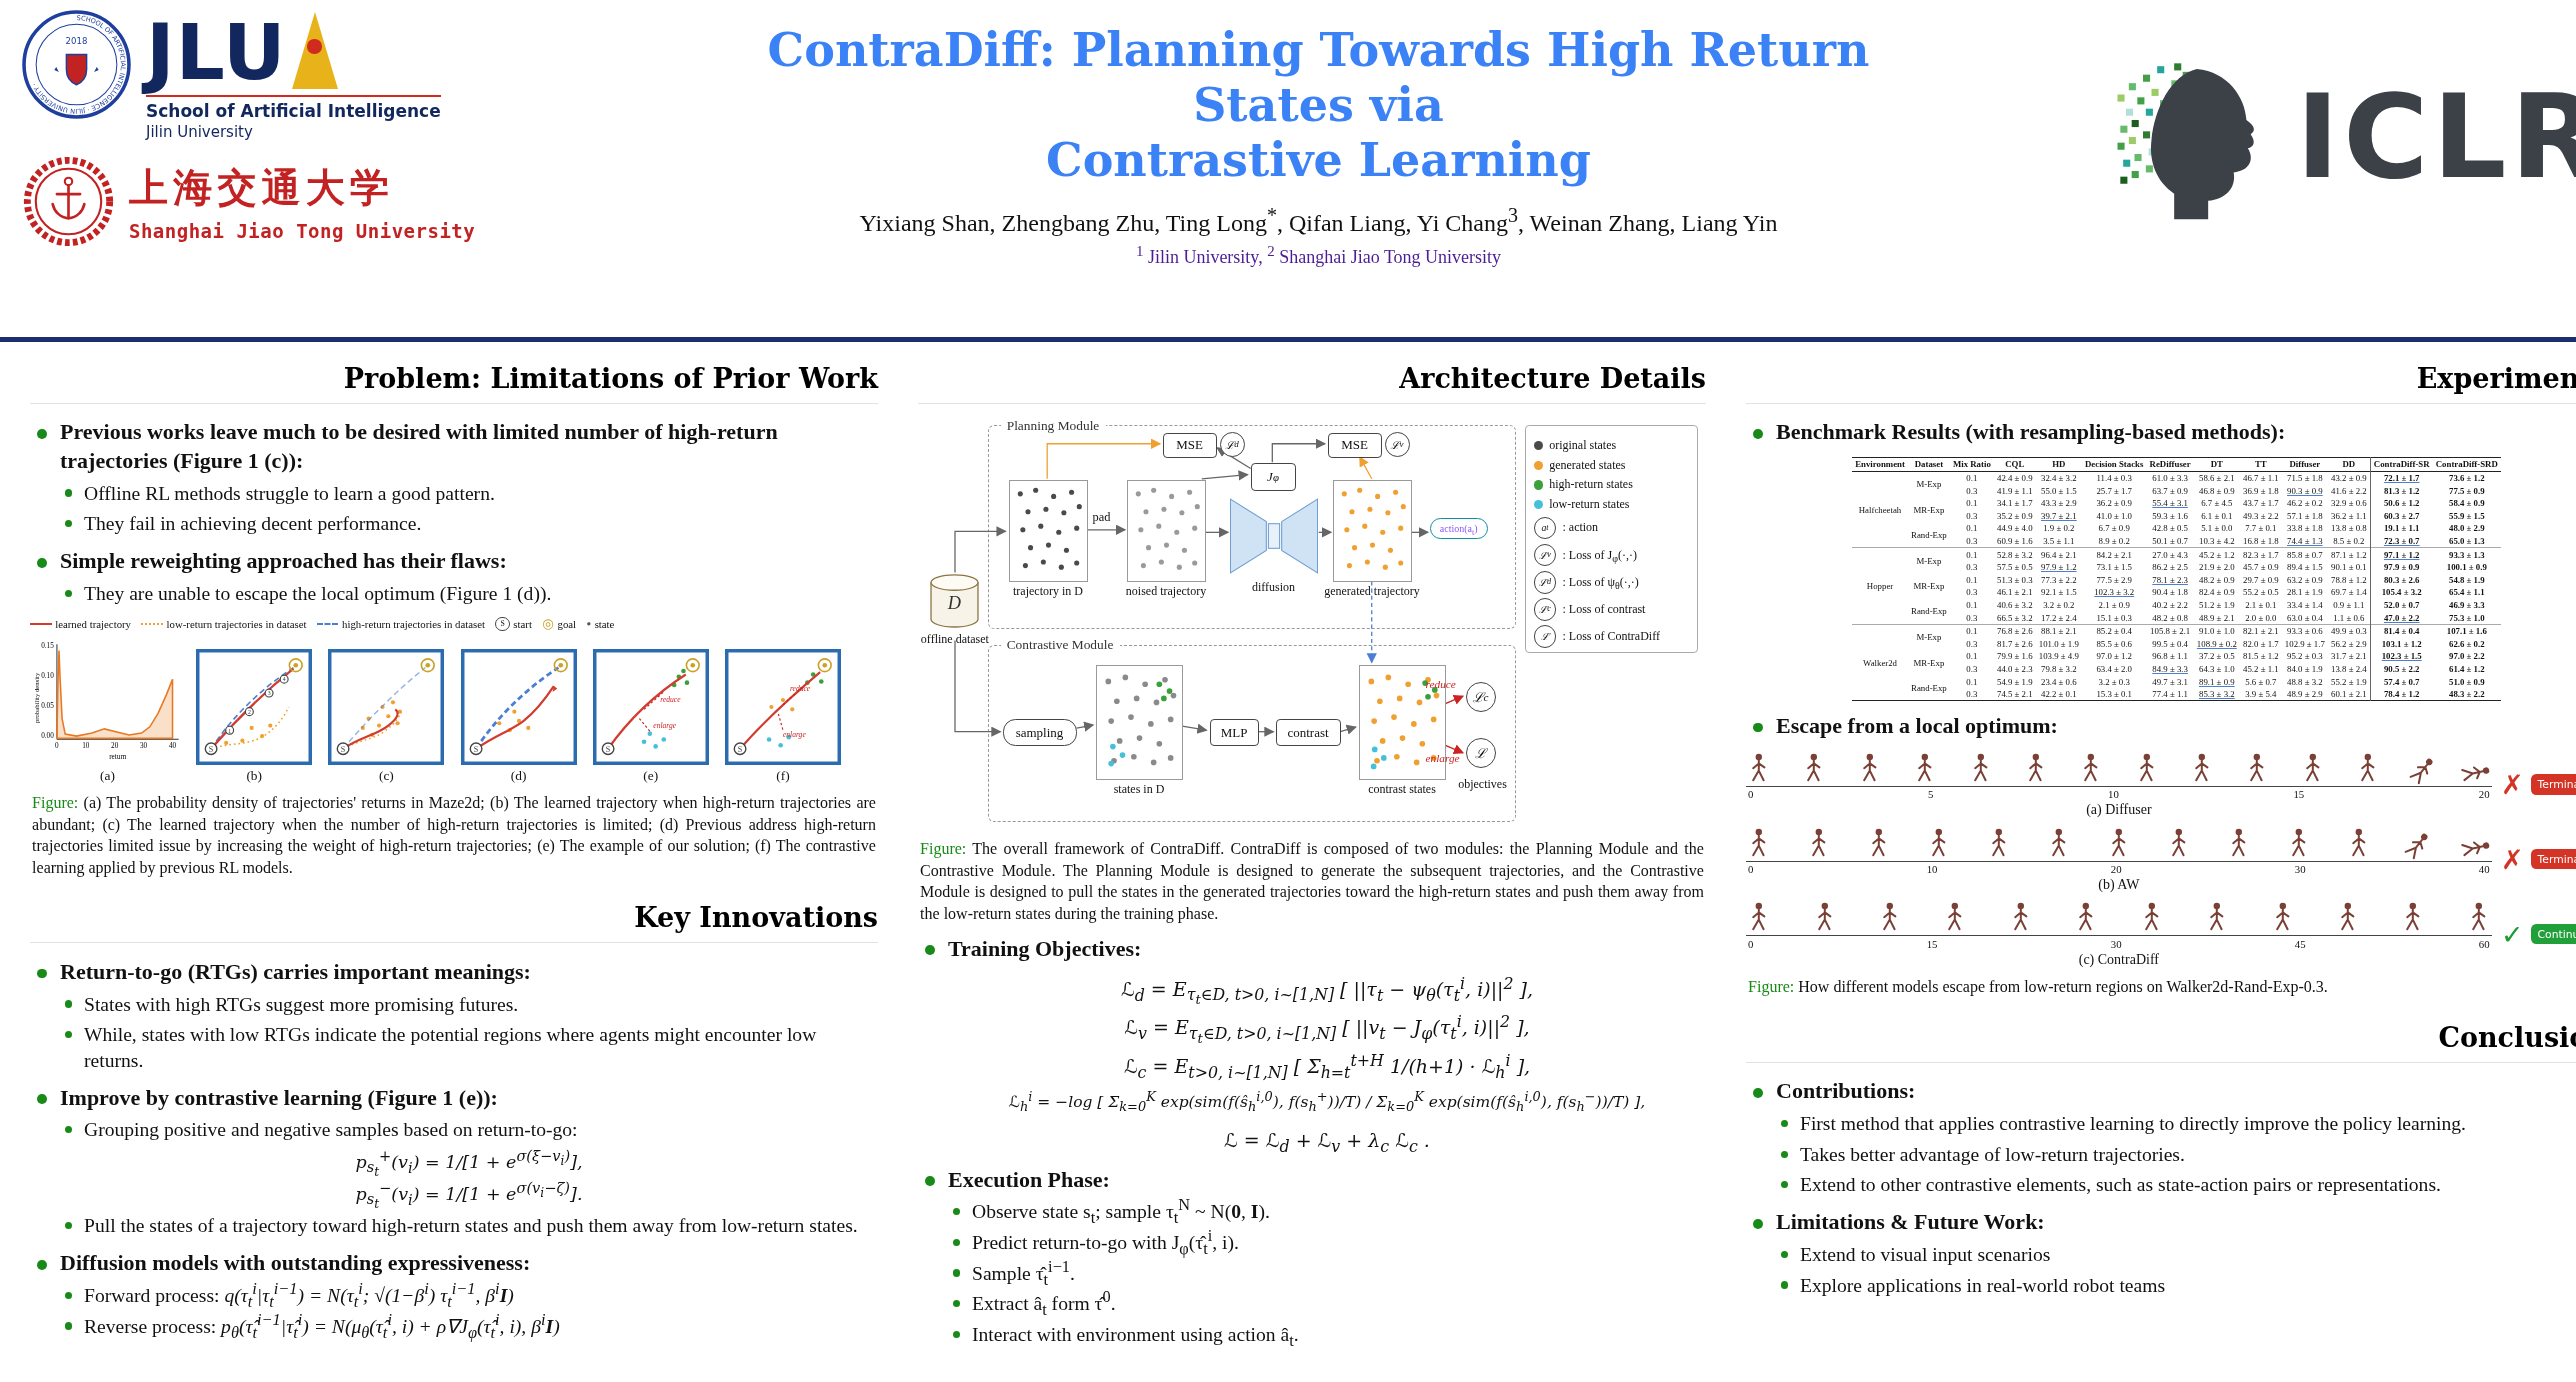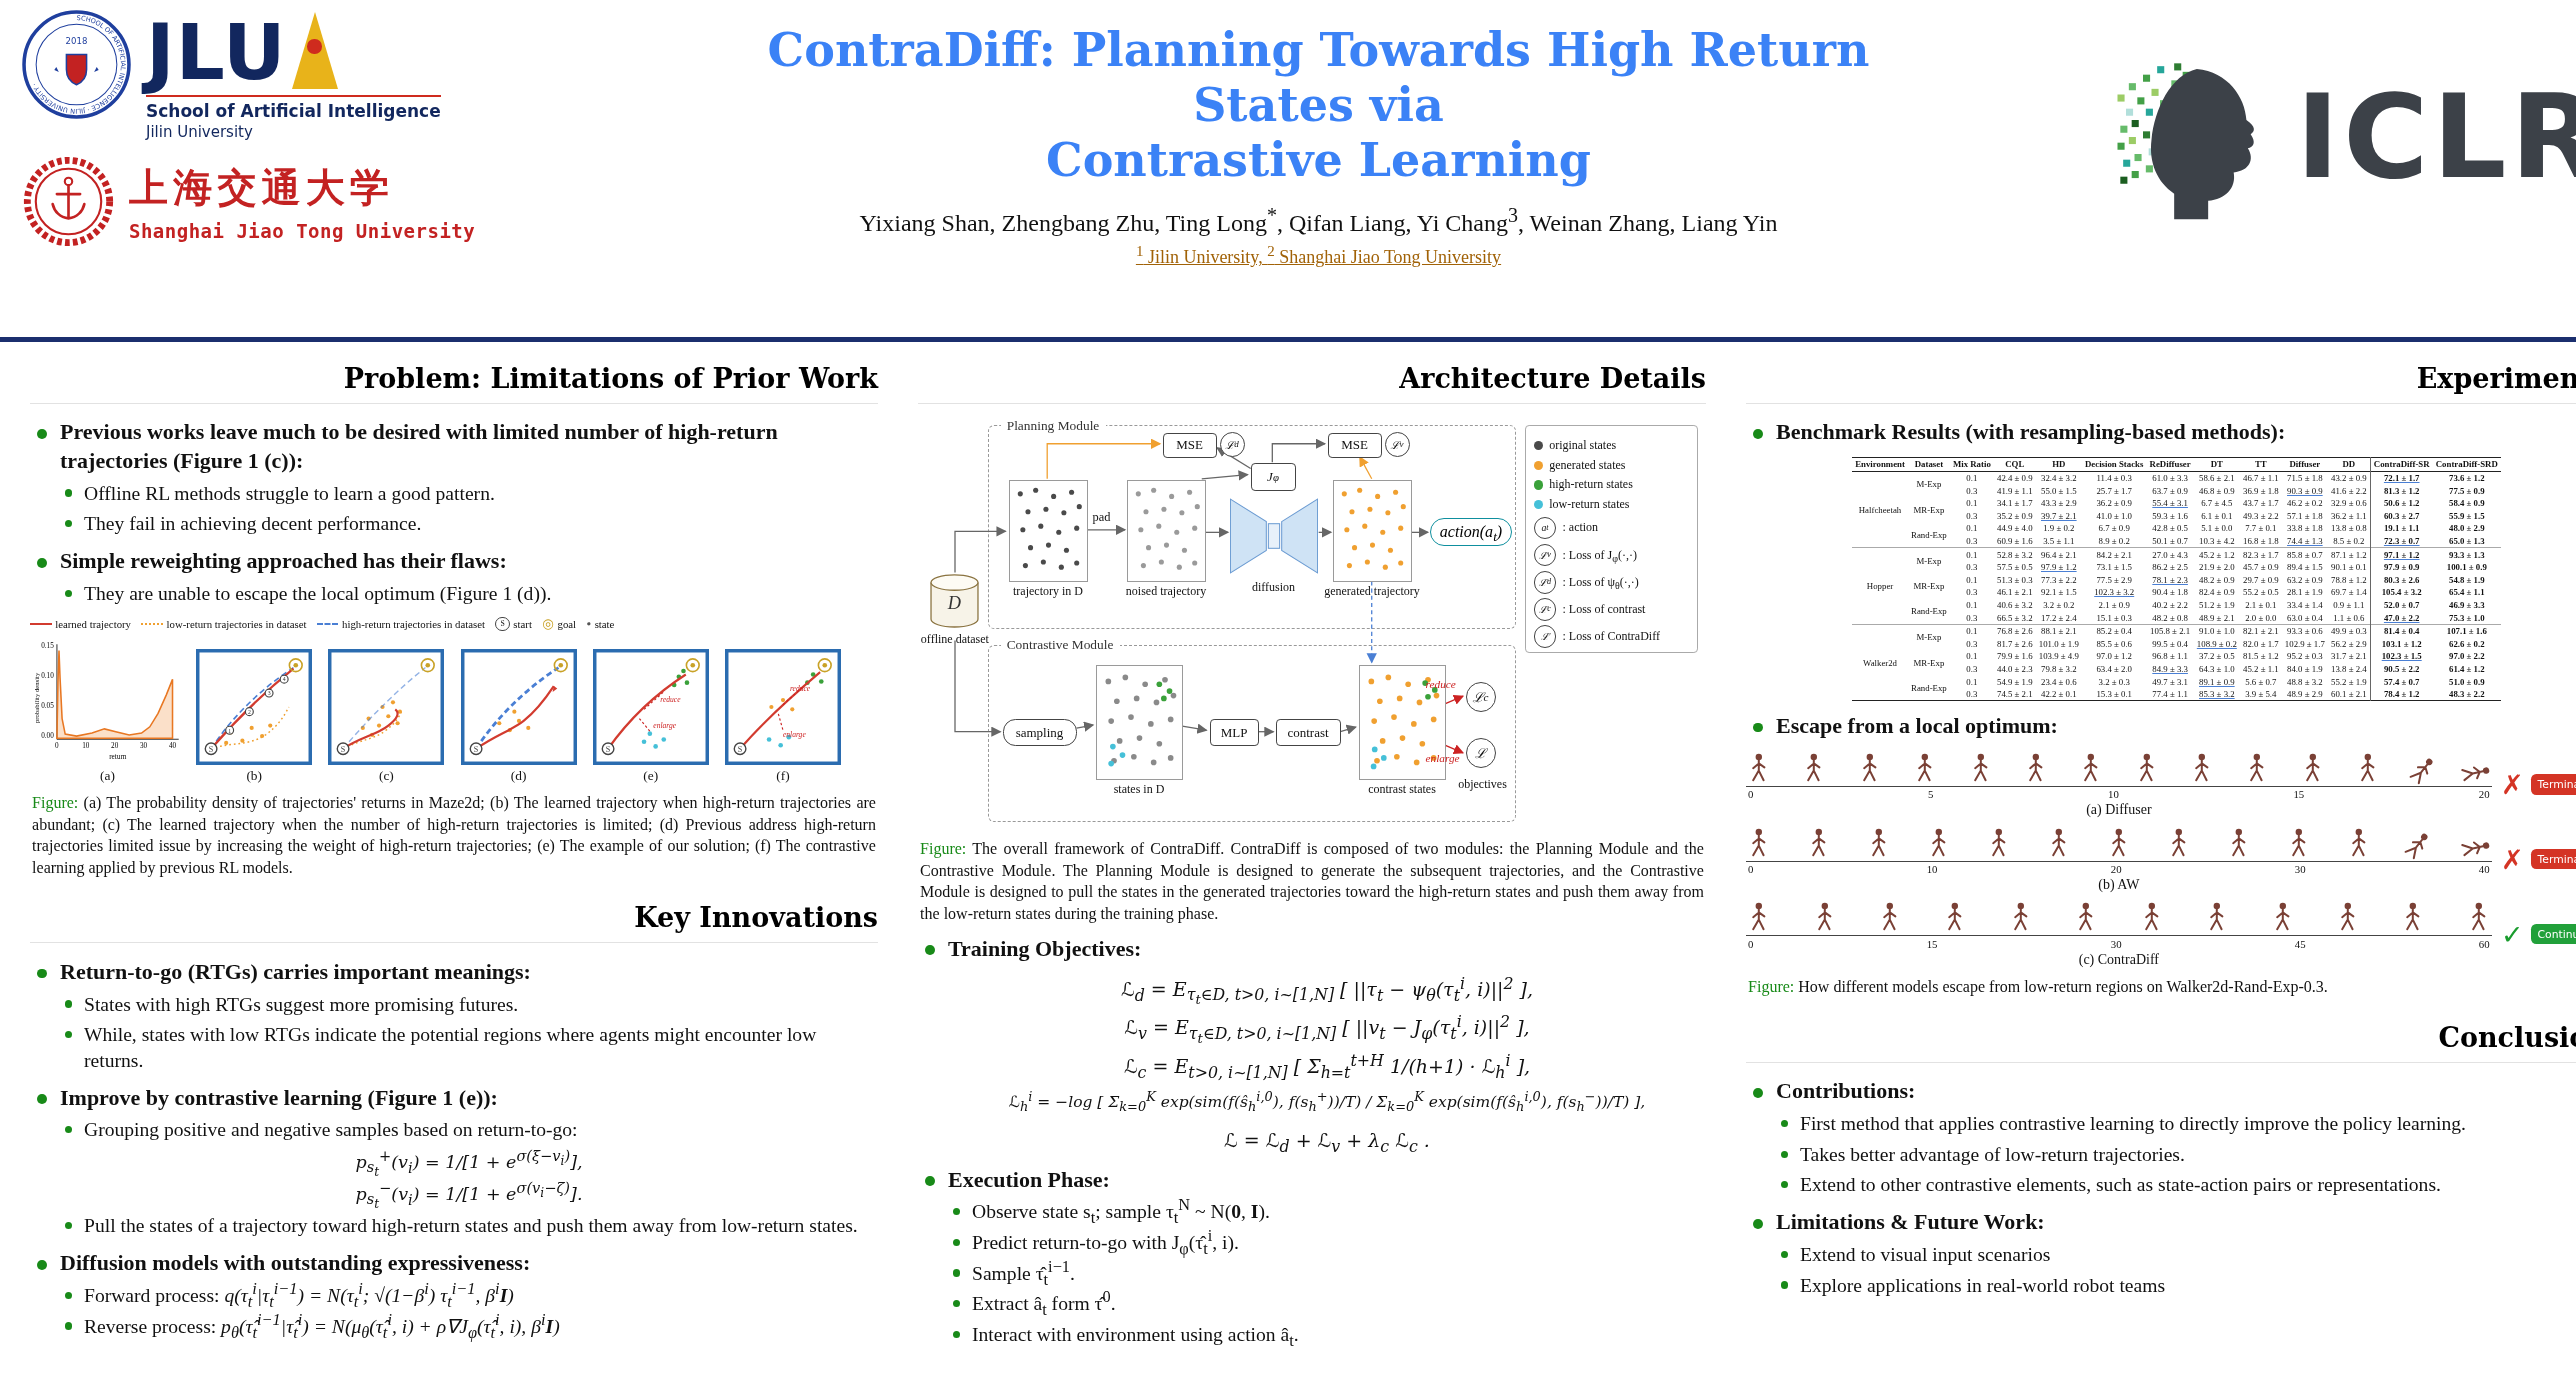--- a/index.html
+++ b/index.html
@@ -18,21 +18,21 @@
   .jlu-a::after{content:"";position:absolute;left:-7.2px;top:27px;width:14.4px;height:14.4px;border-radius:50%;background:#cf2b1e;}
   .jlu-l1{font-family:"DejaVu Sans",sans-serif;font-weight:bold;font-size:17px;color:#12275e;margin-top:5.2px;border-top:2.6px solid #cf2b1e;padding-top:4.1px;}
   .jlu-l2{font-family:"DejaVu Sans",sans-serif;font-size:15px;color:#12275e;margin-top:2.1px;}
   .sjtu{display:flex;align-items:center;gap:13.4px;margin-top:13.4px;}
   .sjtu-emblem{width:95px;height:95px;}
   .sjtu-cn{font-size:39px;color:#c32222;font-weight:bold;letter-spacing:5.2px;font-family:"DejaVu Sans",sans-serif;}
   .sjtu-en{font-family:"DejaVu Sans Mono",monospace;font-weight:bold;font-size:19px;color:#c32222;margin-top:5.2px;letter-spacing:0.5px;}
   .titleblock{position:absolute;left:685px;right:685px;top:23px;text-align:center;}
   .title{margin:0;font-family:"DejaVu Serif",serif;font-weight:bold;font-size:46px;line-height:1.2;color:#3b82f6;}
   .authors{margin-top:21.6px;font-size:24px;color:#111;}
-  .affil{margin-top:10.3px;font-size:18px;color:#a16207;text-decoration:underline;}
+  .affil{margin-top:10.3px;font-size:18px;color:#4c1d95;}
   .iclr{position:absolute;right:33px;top:52px;display:flex;align-items:center;gap:17.5px;}
   .iclr-head{width:170px;height:170px;}
   .iclr-word{font-family:"DejaVu Sans",sans-serif;font-weight:800;font-size:116px;color:#3c4148;letter-spacing:4.1px;line-height:1;}
   .rule{position:absolute;top:337px;left:0;width:100%;height:4.6px;background:#1b2f6e;}
 
   
   .cols{position:absolute;top:342px;left:0;right:0;bottom:0;display:flex;gap:40px;padding:20.6px 30px 0 30px;box-sizing:border-box;}
   .col{box-sizing:border-box;}
   .col1{width:848px;}
   .col2{width:788px;}
@@ -72,21 +72,21 @@
 
   
   .arch{position:relative;width:783px;height:412px;margin:2.1px auto 0 auto;font-family:"Liberation Serif",serif;}
   .dashed-box{position:absolute;border:1.3px dashed #999;border-radius:6.2px;}
   .module-label{position:absolute;background:#fff;padding:0 6.2px;font-size:13.4px;color:#333;z-index:3;}
   .smallbox{position:absolute;border:1px solid #444;border-radius:4.1px;background:#fff;display:flex;align-items:center;justify-content:center;font-size:13px;z-index:2;}
   .scat{position:absolute;border:1px solid #9a9a9a;background:#fff;z-index:2;}
   .scat svg{display:block;width:100%;height:100%;}
   .scat-label{position:absolute;top:100%;left:-10.3px;right:-10.3px;text-align:center;font-size:12px;margin-top:3.1px;}
   .pad-label{position:absolute;font-size:12.4px;z-index:2;}
-  .action-pill{position:absolute;border:1.5px solid #0e8f9e;color:#000000;border-radius:20.6px;padding:4.1px 9.3px;font-size:16px;font-style:italic;background:#fff;z-index:2;}
+  .action-pill{position:absolute;border:1.5px solid #0e8f9e;color:#8b5cf6;border-radius:20.6px;padding:4.1px 9.3px;font-size:10px;background:#fff;z-index:2;}
   .cyl-label{position:absolute;font-size:12px;text-align:center;line-height:1.15;}
   .lbadge{position:absolute;width:28px;height:28px;border-radius:50%;border:1.3px solid #444;background:#fff;display:flex;align-items:center;justify-content:center;font-size:13.4px;font-style:italic;z-index:2;}
   .lbadge.small{width:23px;height:23px;font-size:10.8px;}
   .red-note{position:absolute;color:#cc2222;font-size:11.3px;font-style:italic;z-index:3;}
   .obj-label{position:absolute;font-size:12px;text-align:center;z-index:2;}
   .arch-legend{position:absolute;left:604px;top:7.2px;width:173px;height:228px;border:1px solid #aaa;border-radius:4.1px;padding:7.2px 8.2px;box-sizing:border-box;background:#fff;}
   .leg-item{display:flex;align-items:center;gap:6.2px;font-size:12px;margin:4.6px 0;}
   .leg-dot{width:9.3px;height:9.3px;border-radius:50%;flex:0 0 auto;}
   .leg-badge{min-width:20.6px;height:20.6px;border-radius:50%;border:1px solid #444;display:inline-flex;align-items:center;justify-content:center;font-size:9.8px;font-style:italic;flex:0 0 auto;}
   .arrows{position:absolute;inset:0;z-index:1;}

